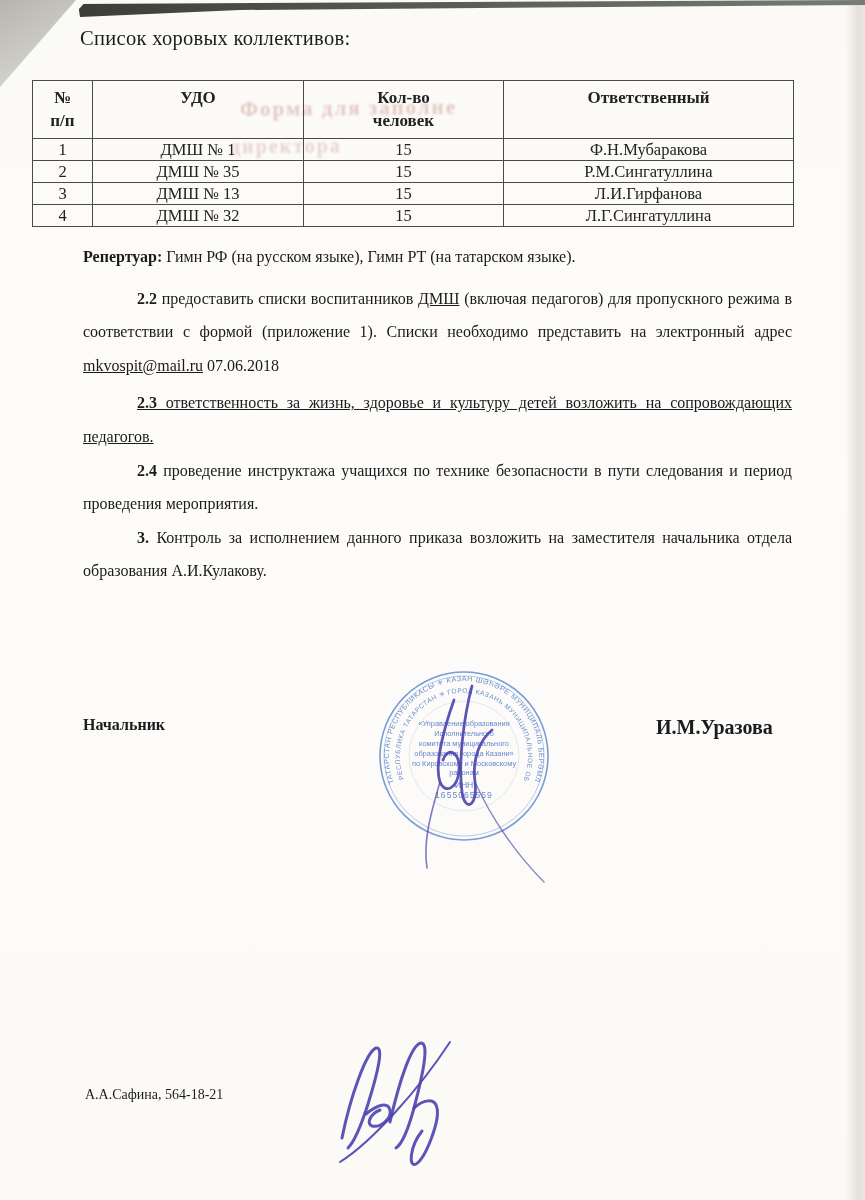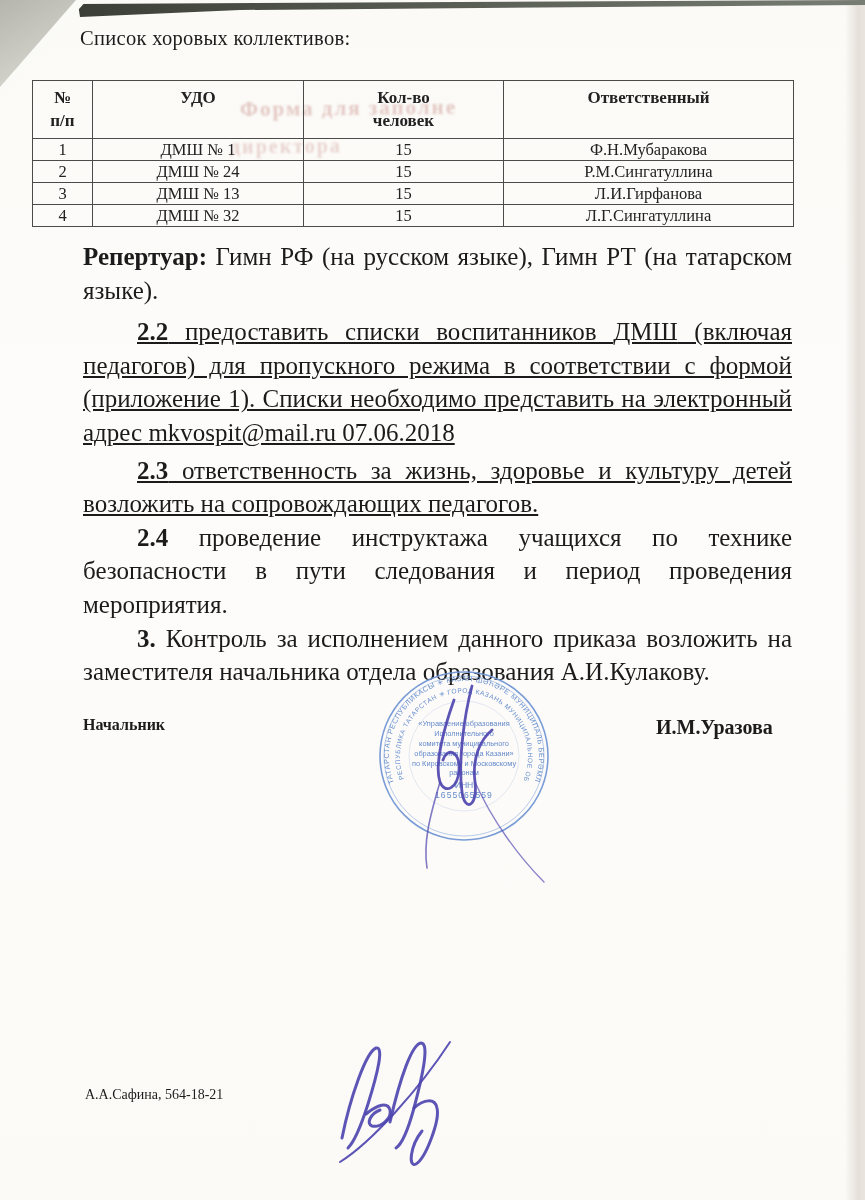--- a/index.html
+++ b/index.html
@@ -33,24 +33,24 @@
     table-layout:fixed;background:transparent;}
   table.choir td,table.choir th{border:1px solid #4a4a4a;padding:0;background:transparent;
     font-family:"Liberation Serif","DejaVu Serif",serif;color:#222;}
   table.choir th{font-size:17px;font-weight:bold;vertical-align:top;text-align:center;
     padding-top:5px;line-height:23px;height:52px;white-space:pre-line;}
   table.choir td{font-size:16.5px;text-align:center;vertical-align:middle;height:21px;line-height:18px;}
   .col1{width:60px;} .col2{width:211px;} .col3{width:200px;} .col4{width:290px;}
 
   
   .bodytext{position:absolute;left:83px;top:240px;width:709px;z-index:2;
-    font-size:25px;line-height:33.6px;text-align:justify;color:#1b1b1b;}
+    font-size:16px;line-height:33.6px;text-align:justify;color:#1b1b1b;}
   .bodytext p{margin:0;text-indent:54px;}
   .bodytext p.no-indent{text-indent:0;}
-  .bodytext p.m8{margin-top:8px;text-decoration:underline;} .bodytext p.m5{margin-top:4px;text-decoration:underline;}
+  .bodytext p.m8{margin-top:8px;} .bodytext p.m5{margin-top:4px;text-decoration:underline;}
   .bodytext b{font-weight:bold;}
   .u{text-decoration:underline;}
 
   
   .signoff-position{position:absolute;left:83px;top:716px;font-size:16px;font-weight:bold;z-index:2;}
   .signoff-name{position:absolute;left:620px;top:716px;font-size:20px;font-weight:bold;z-index:2;margin-left:36px;}
 
   
   .stamp{position:absolute;left:368px;top:662px;width:192px;height:192px;z-index:3;
     filter:blur(0.35px);opacity:.95;}
@@ -93,21 +93,21 @@
         <th>Ответственный</th>
       </tr>
       <tr>
         <td>1</td>
         <td>ДМШ № 1</td>
         <td>15</td>
         <td>Ф.Н.Мубаракова</td>
       </tr>
       <tr>
         <td>2</td>
-        <td>ДМШ № 24</td>
+        <td>ДМШ № 35</td>
         <td>15</td>
         <td>Р.М.Сингатуллина</td>
       </tr>
       <tr>
         <td>3</td>
         <td>ДМШ № 13</td>
         <td>15</td>
         <td>Л.И.Гирфанова</td>
       </tr>
       <tr>

